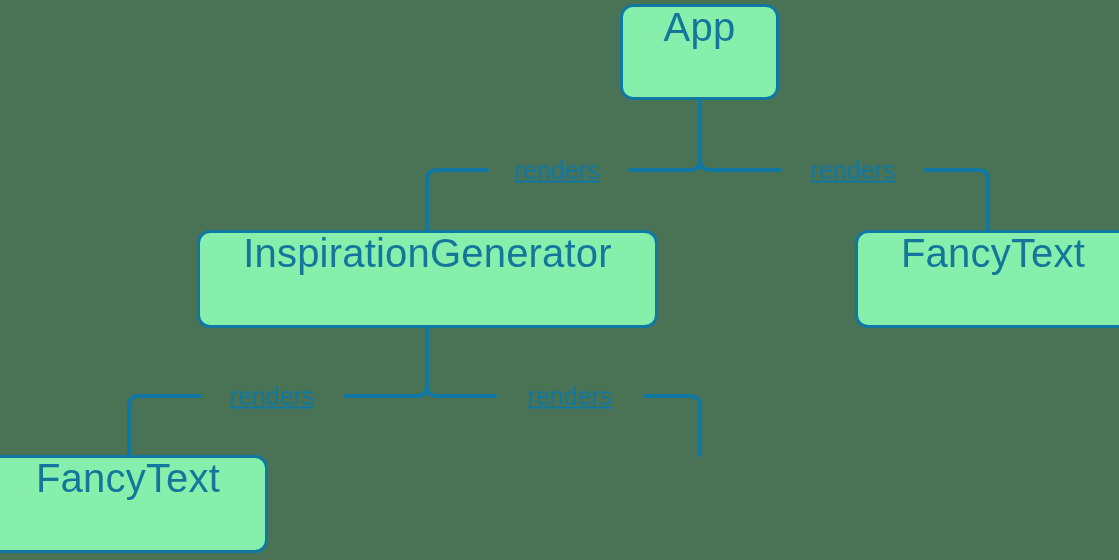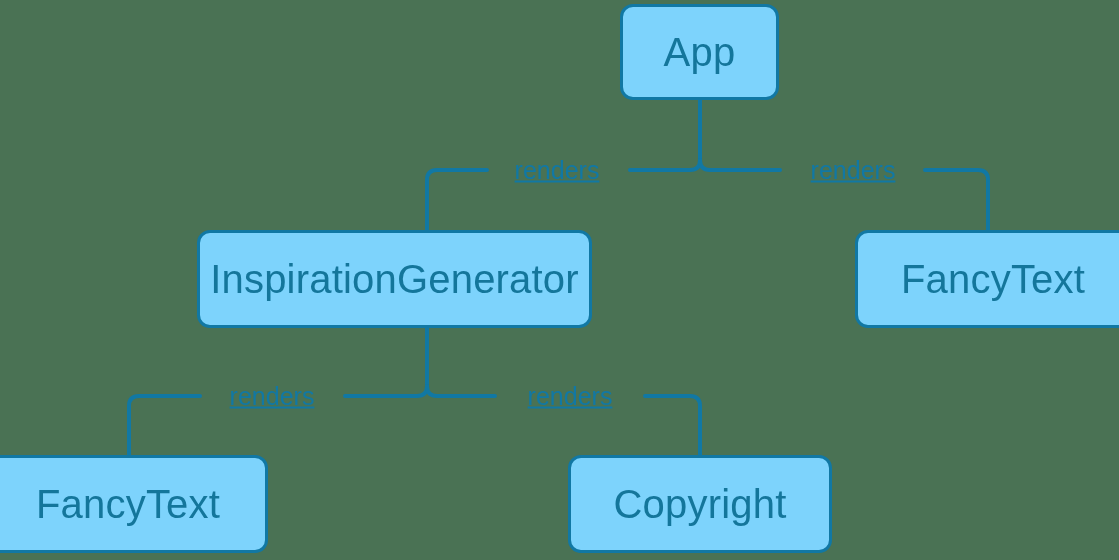--- a/index.html
+++ b/index.html
@@ -19,25 +19,24 @@
   #edge-layer {
     position: absolute;
     left: 0;
     top: 0;
     width: 1119px;
     height: 560px;
   }
   .node {
     position: absolute;
     box-sizing: border-box;
-    background: #7dd3fc;
+    background: #86efac;
     border: 3px solid #1178a4;
     border-radius: 13px;
     display: flex;
-    align-items: center;
     justify-content: center;
     z-index: 2;
   }
   .node-label {
     color: #14769b;
     font-size: 40px;
     font-weight: 400;
     letter-spacing: 0.2px;
     line-height: 1;
     white-space: nowrap;
@@ -75,35 +74,32 @@
     <path d="M 200,396 L 139,396 Q 129,396 129,406 L 129,455"></path>
 
     <path d="M 427,386 Q 427,396 437,396 L 495,396"></path>
     <path d="M 645,396 L 690,396 Q 700,396 700,406 L 700,455"></path>
   </svg>
 
   <div class="node" style="left:620px; top:4px; width:159px; height:96px;">
     <span class="node-label">App</span>
   </div>
 
-  <div class="node" style="left:197px; top:230px; width:395px; height:98px;">
+  <div class="node" style="left:197px; top:230px; width:461px; height:98px;">
     <span class="node-label">InspirationGenerator</span>
   </div>
 
   <div class="node" style="left:855px; top:230px; width:276px; height:98px;">
     <span class="node-label">FancyText</span>
   </div>
 
   <div class="node" style="left:-12px; top:455px; width:280px; height:98px;">
     <span class="node-label">FancyText</span>
   </div>
 
-  <div class="node" style="left:568px; top:455px; width:264px; height:98px;">
-    <span class="node-label">Copyright</span>
-  </div>
 
   <div class="edge-label" style="left:557px; top:170px;">renders</div>
 
   <div class="edge-label" style="left:853px; top:170px;">renders</div>
 
   <div class="edge-label" style="left:272px; top:396px;">renders</div>
 
   <div class="edge-label" style="left:570px; top:396px;">renders</div>
 
 </div>

